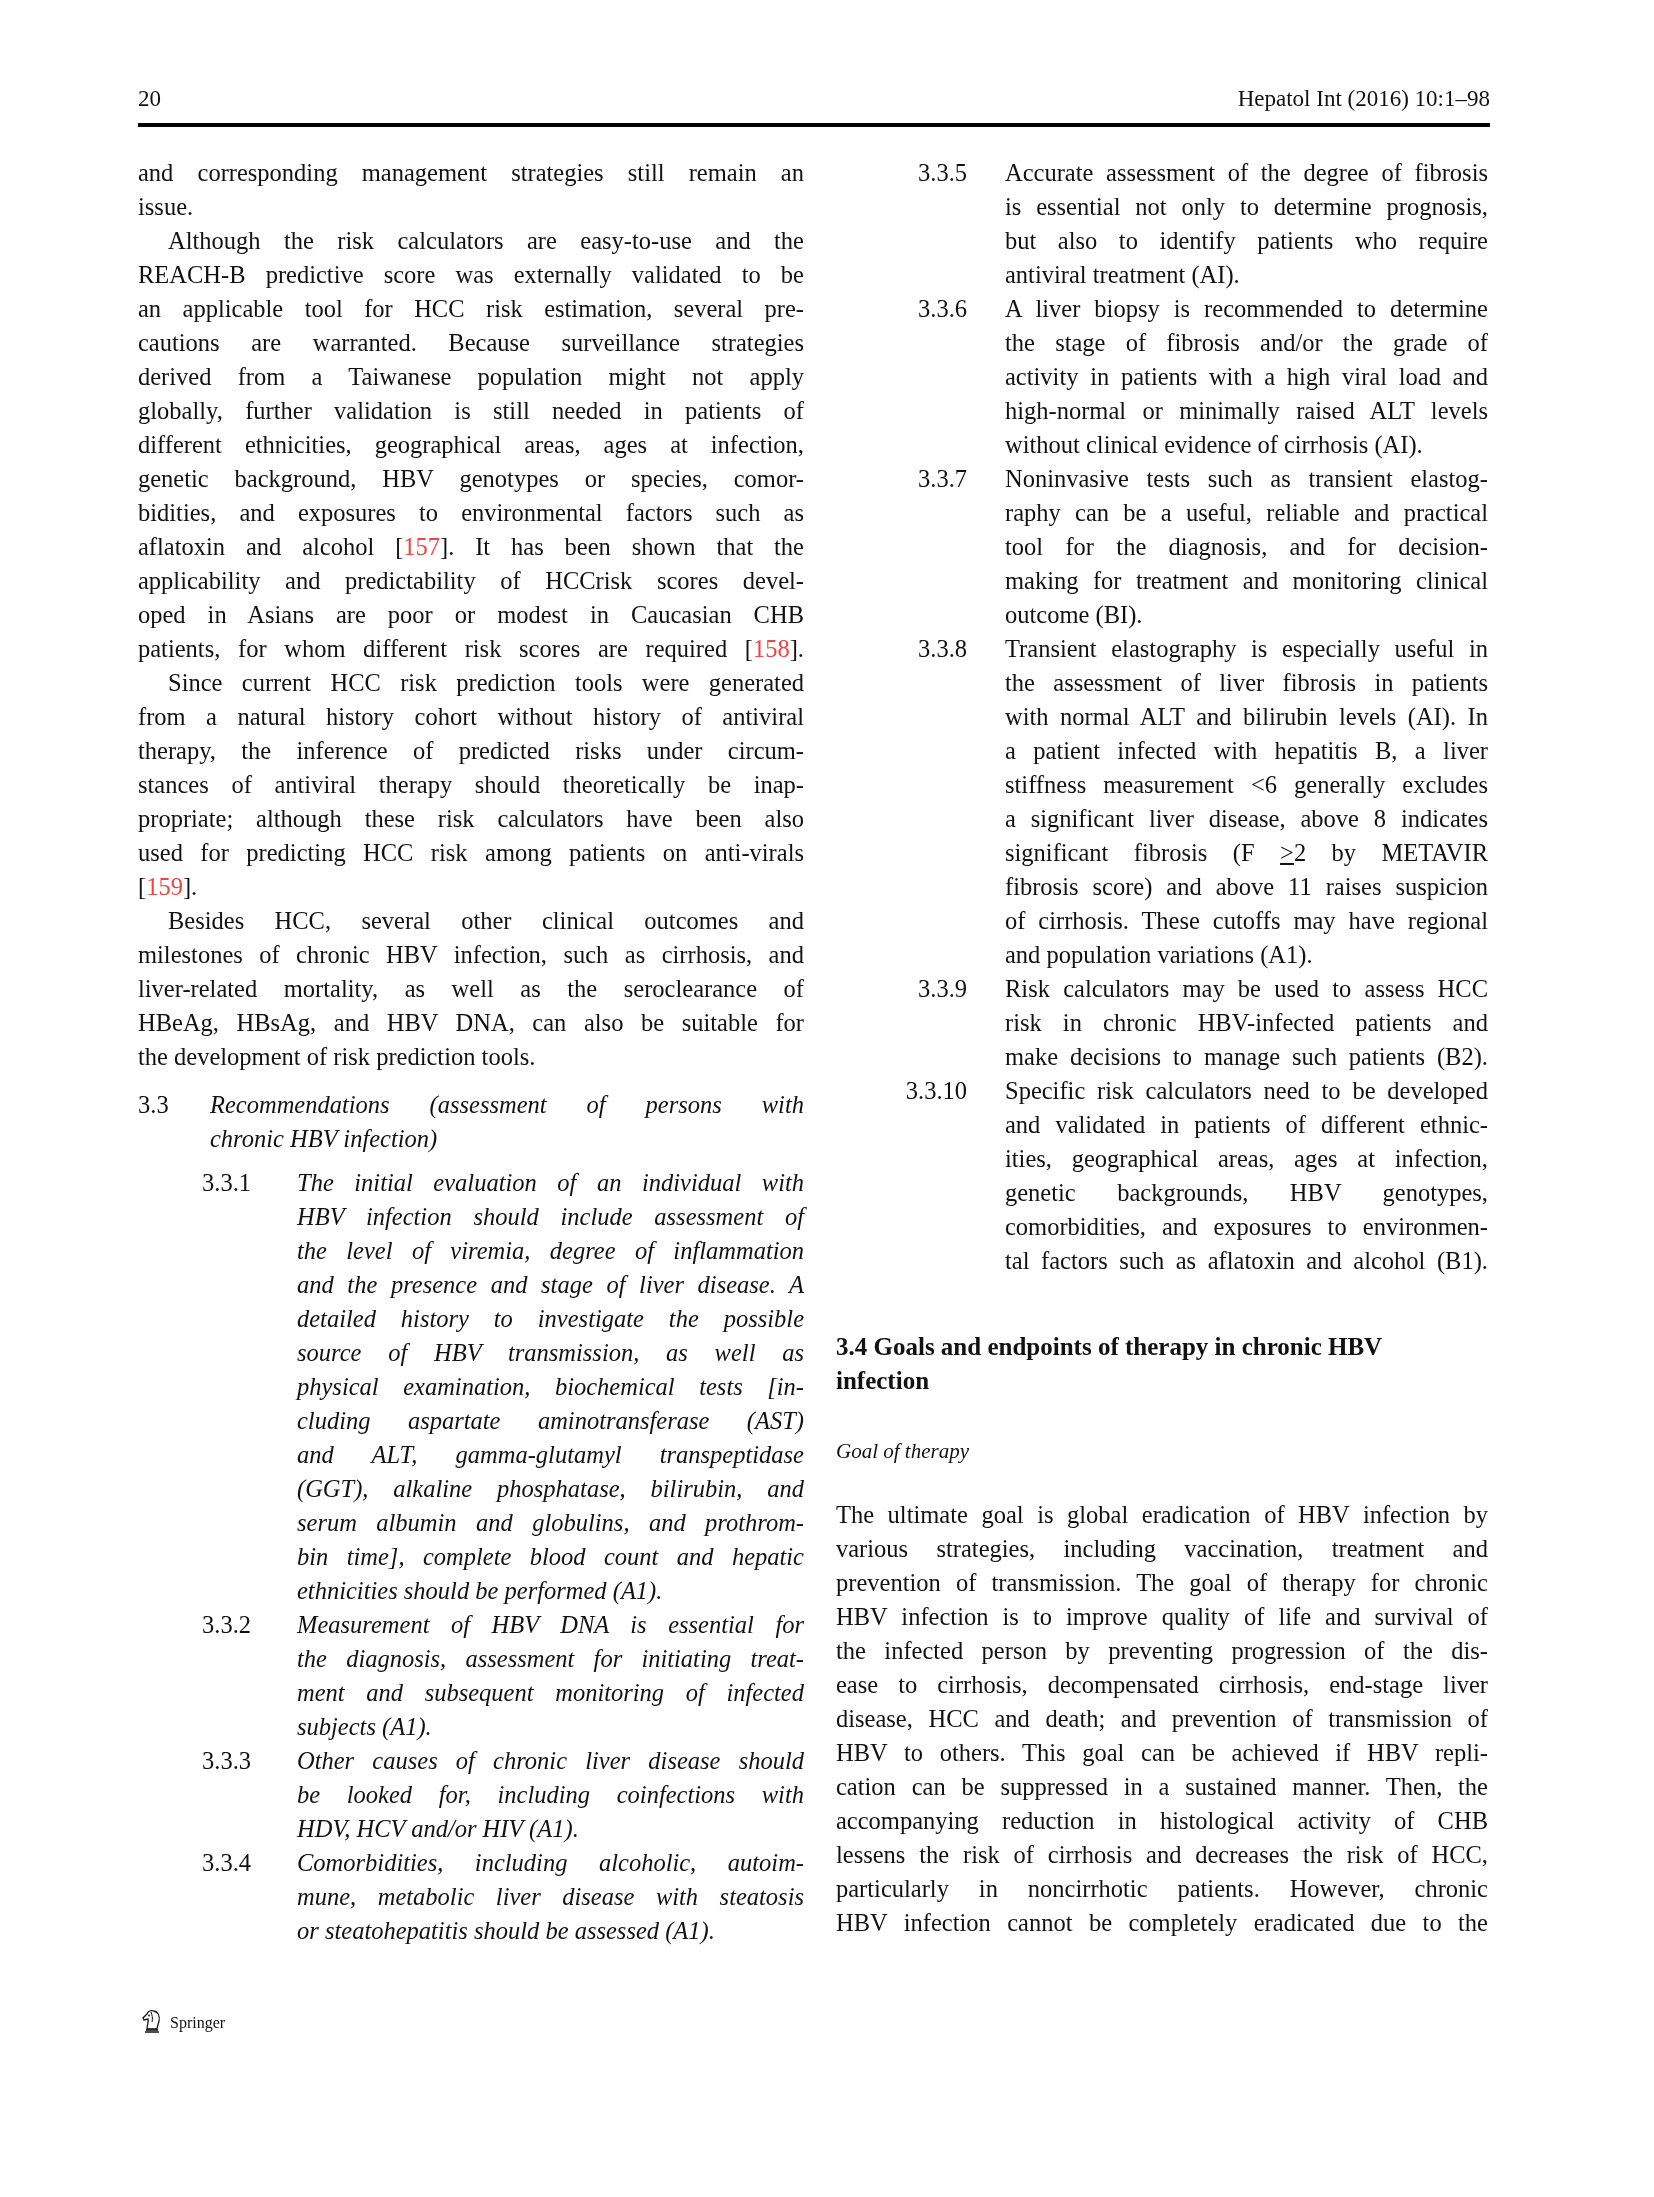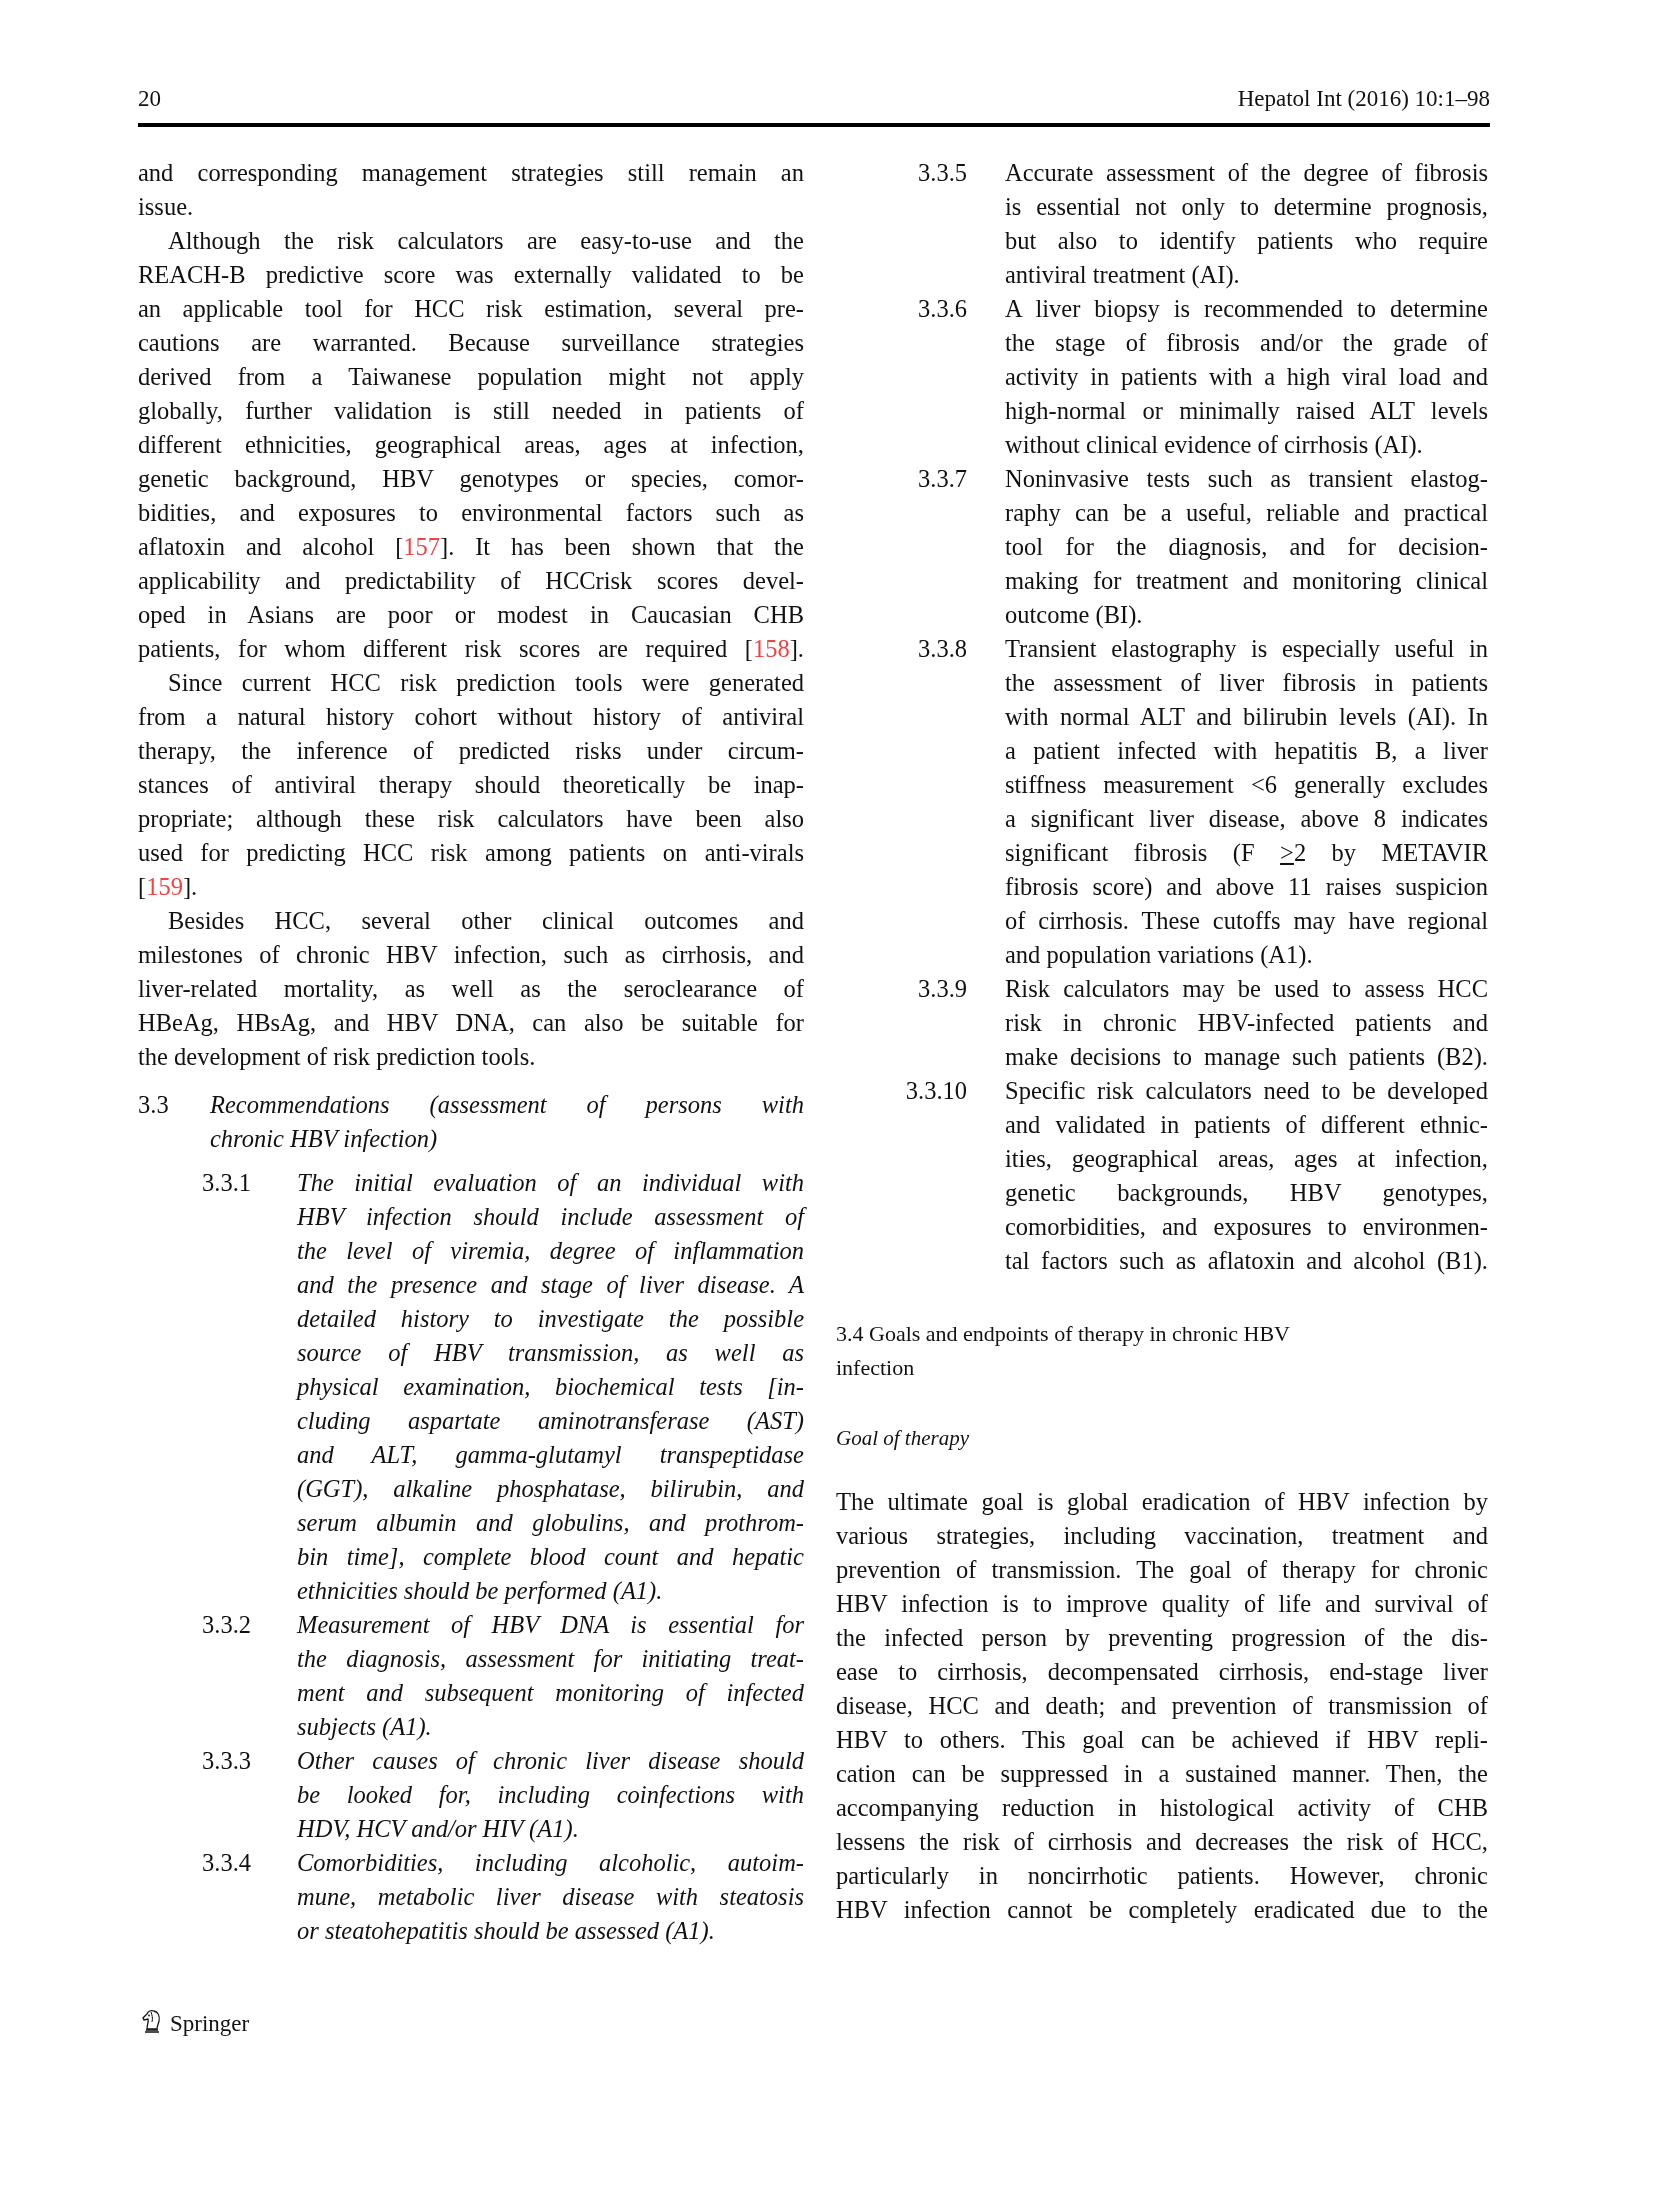--- a/index.html
+++ b/index.html
@@ -32,29 +32,29 @@
   .item .num { position: absolute; top: 0; height: 34px; line-height: 34px; }
   .left-sub .num { left: 64px; }
   .left-sub .body { margin-left: 159px; font-style: italic; }
   .sec33 .num { left: 0; }
   .sec33 .body { margin-left: 72px; font-style: italic; }
   .right-item .num { right: calc(100% - 131px); text-align: right; }
   .right-item .body { margin-left: 169px; }
   .gap-small { height: 10px; }
   .gap-mid { height: 14px; }
   .heading34 {
-    font-weight: normal; font-size: 22px; line-height: 34px; margin-top: 39px;
+    font-weight: bold; font-size: 25px; line-height: 34px; margin-top: 52px;
   }
   .subhead {
     font-style: italic; font-size: 21px; line-height: 34px; margin-top: 36px;
   }
   .goal-para { margin-top: 30px; }
   .ge { text-decoration: underline; }
   .footer {
-    position: absolute; left: 140px; top: 2008px; font-size: 23px; display: flex; align-items: center; gap: 6px;
+    position: absolute; left: 140px; top: 2008px; font-size: 16px; display: flex; align-items: center; gap: 6px;
   }
   .footer svg { width: 24px; height: 26px; }
 </style>
 </head>
 <body>
 
 <div class="page-header">
   <span class="pnum">20</span>
   <span class="journal">Hepatol Int (2016) 10:1–98</span>
 </div>

